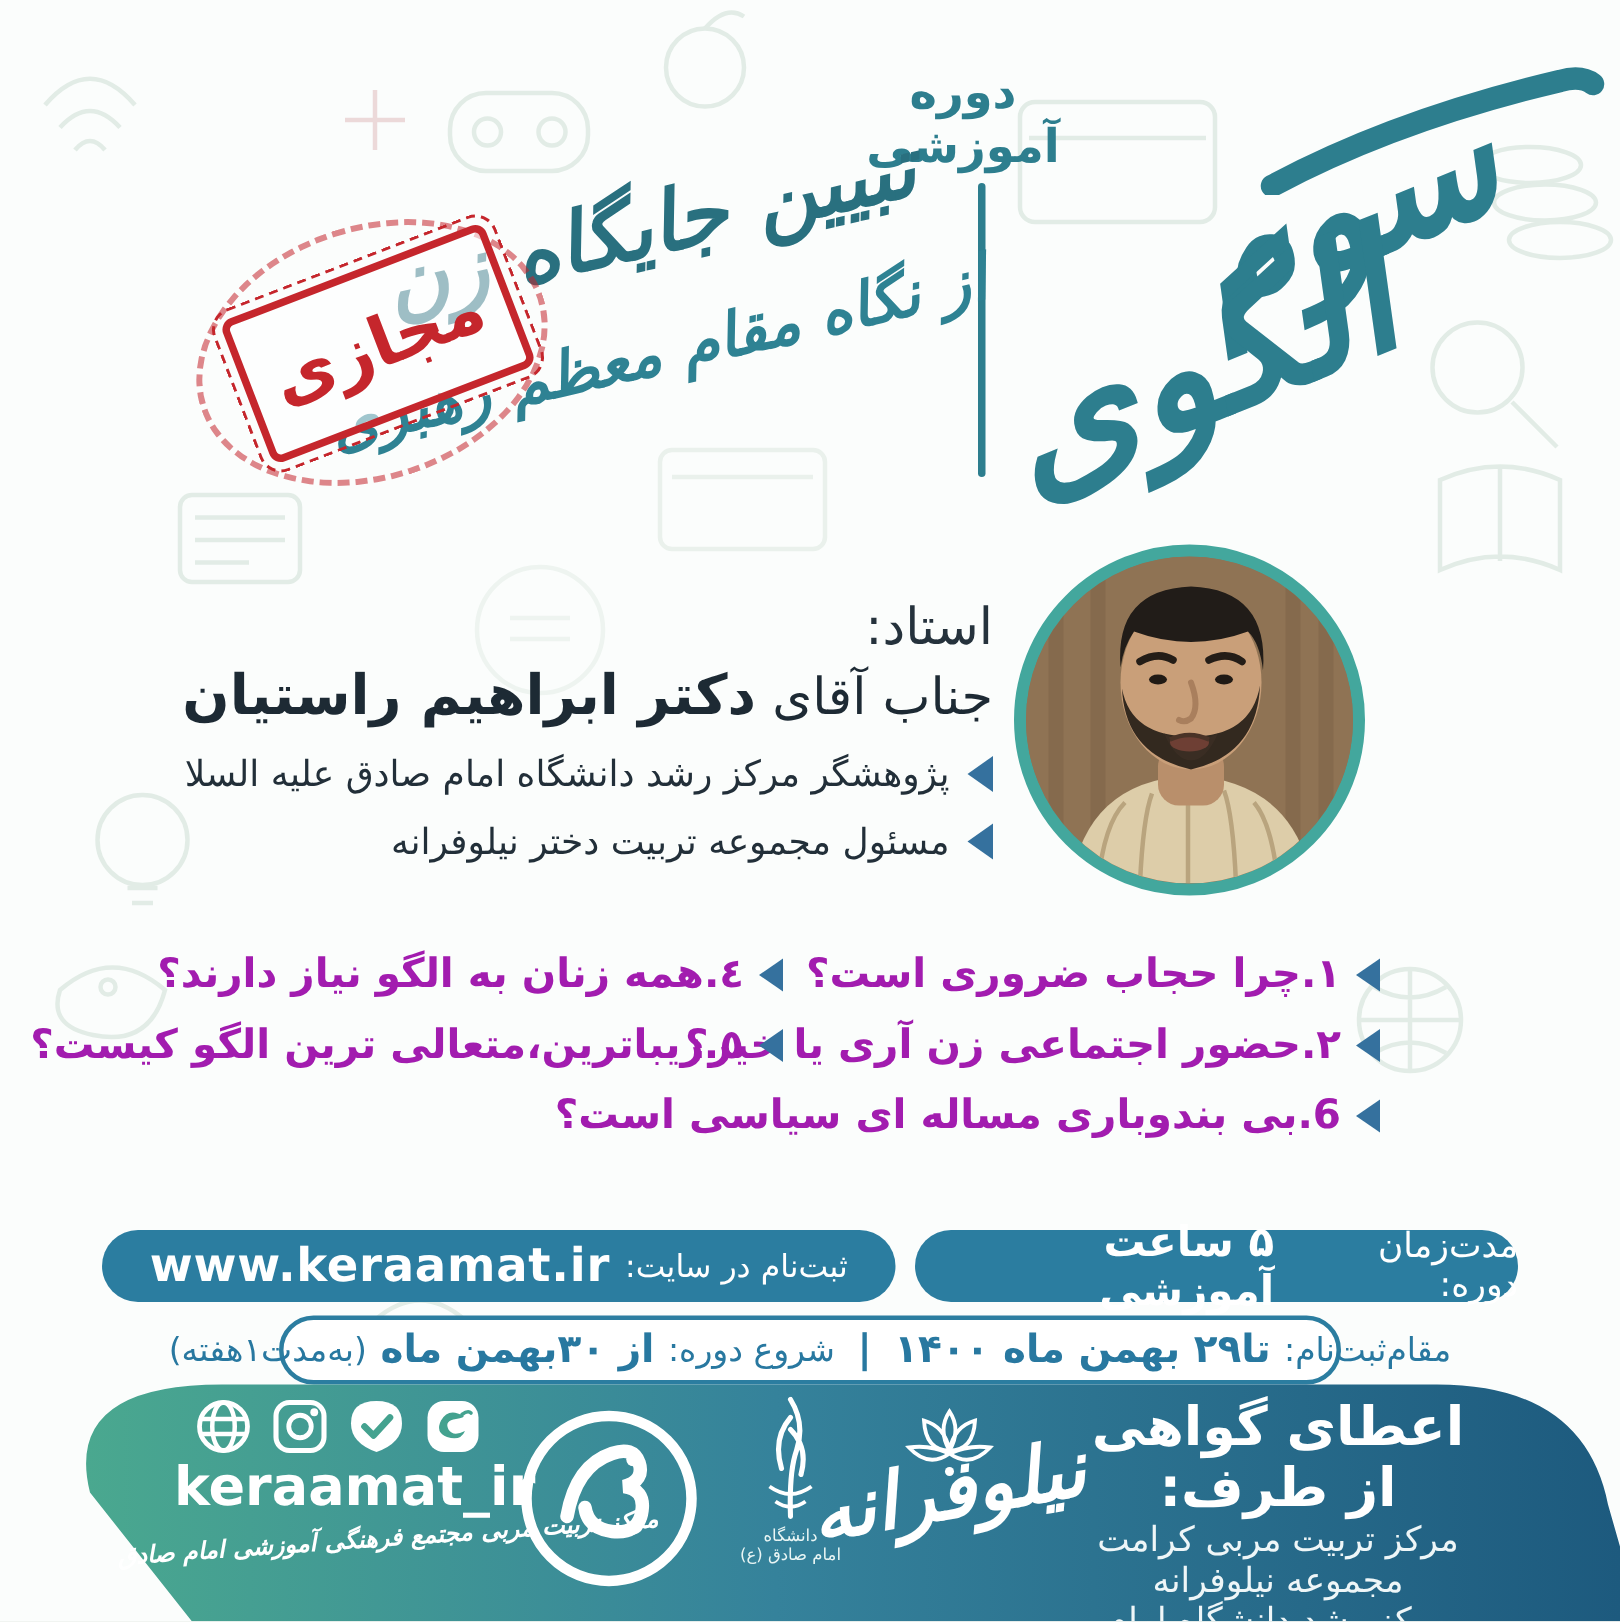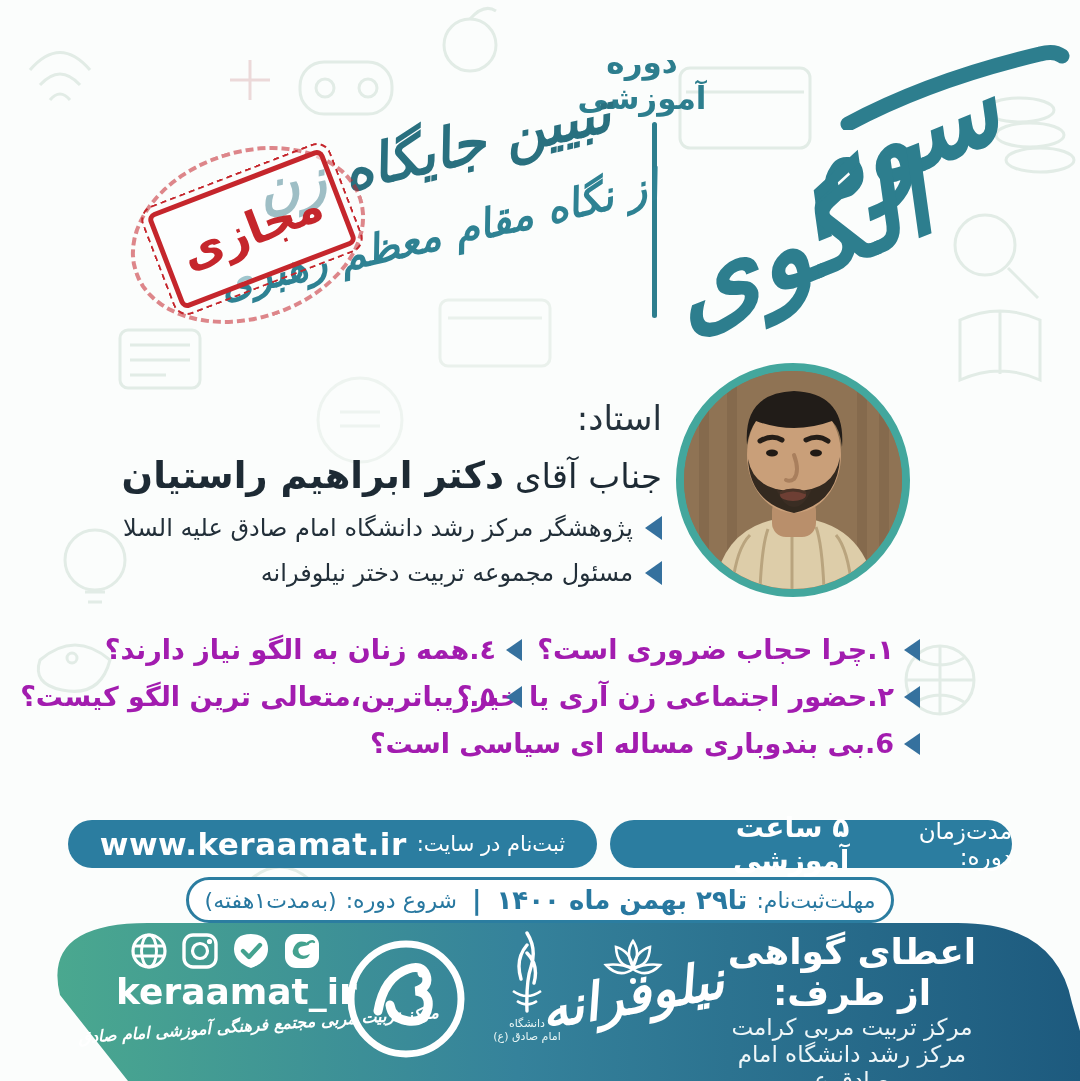--- a/index.html
+++ b/index.html
@@ -66,21 +66,21 @@
     transform:rotate(-18deg); pointer-events:none;
   }
 
   
   .photo {
     position:absolute; top:363px; left:676px; width:234px; height:234px;
     border-radius:50%; border:8px solid #43a79d; overflow:hidden; background:#8f7354;
   }
   .instructor { position:absolute; top:382px; left:60px; width:602px; text-align:right; }
   .instructor .label { font-size:34px; color:#25323c;margin-top:16px; }
-  .instructor .name  { margin-top:16px; font-size:34px; color:#1d2a34; white-space:nowrap; }
+  .instructor .name  { margin-top:4px; font-size:34px; color:#1d2a34; white-space:nowrap; }
   .instructor .name b { font-size:37px; letter-spacing:-1px; }
   .role-line { display:flex; align-items:center; gap:12px; margin-top:17px; }
   .role-line .txt { font-size:24px; color:#222f39; white-space:nowrap; }
   .tri {
     width:0; height:0; flex:0 0 auto;
     border-top:12px solid transparent; border-bottom:12px solid transparent;
     border-right:17px solid #35719e; 
     filter:none;
   }
 
@@ -266,24 +266,25 @@
       <span class="lbl">مدت‌زمان دوره:</span>
       <span class="val">۵ ساعت آموزشی</span>
     </div>
     <div class="pill pill-register">
       <span class="lbl">ثبت‌نام در سایت:</span>
       <span class="url">www.keraamat.ir</span>
     </div>
   </div>
 
   <div class="pill-outline">
-    <span class="lbl">مهلت‌ثبت‌نام:</span>
+    <span class="lbl">مقام‌ثبت‌نام:</span>
     <span class="big">تا۲۹ بهمن ماه ۱۴۰۰</span>
     <span class="sep">|</span>
     <span class="lbl">شروع دوره:</span>
+    <span class="big">از ۳۰بهمن ماه</span>
     <span class="lbl">(به‌مدت۱هفته)</span>
   </div>
 
   <div class="footer">
     <svg class="footer-shape" width="1080" height="168" viewBox="0 0 1080 168">
       <defs>
         <linearGradient id="fg" x1="0" y1="0" x2="1" y2="0">
           <stop offset="0" stop-color="#4aa88f"></stop>
           <stop offset="0.45" stop-color="#35829b"></stop>
           <stop offset="1" stop-color="#1d5a7e"></stop>
@@ -337,17 +338,18 @@
       <path d="M35 6 q8 12 0 26 q-8 -14 0 -26 z" stroke="#fff" stroke-width="2.6" fill="none"></path>
       <path d="M18 12 q14 4 17 20 q-16 0 -17 -20 z M52 12 q-14 4 -17 20 q16 0 17 -20 z" stroke="#fff" stroke-width="2.6" fill="none"></path>
       <path d="M8 30 q14 -2 27 4 q-14 10 -27 -4 z M62 30 q-14 -2 -27 4 q14 10 27 -4 z" stroke="#fff" stroke-width="2.6" fill="none"></path>
       <circle cx="35" cy="46" r="3" fill="#fff"></circle>
     </svg>
     <div class="niloofar-script">نیلوفرانه</div>
 
     <div class="cert">
       <div class="head">اعطای گواهی از طرف:</div>
       <div class="line">مرکز تربیت مربی کرامت</div>
+      <div class="line">مجموعه نیلوفرانه</div>
       <div class="line">مرکز رشد دانشگاه امام صادق ع</div>
     </div>
   </div>
 
 </div>
 
 </body></html>

